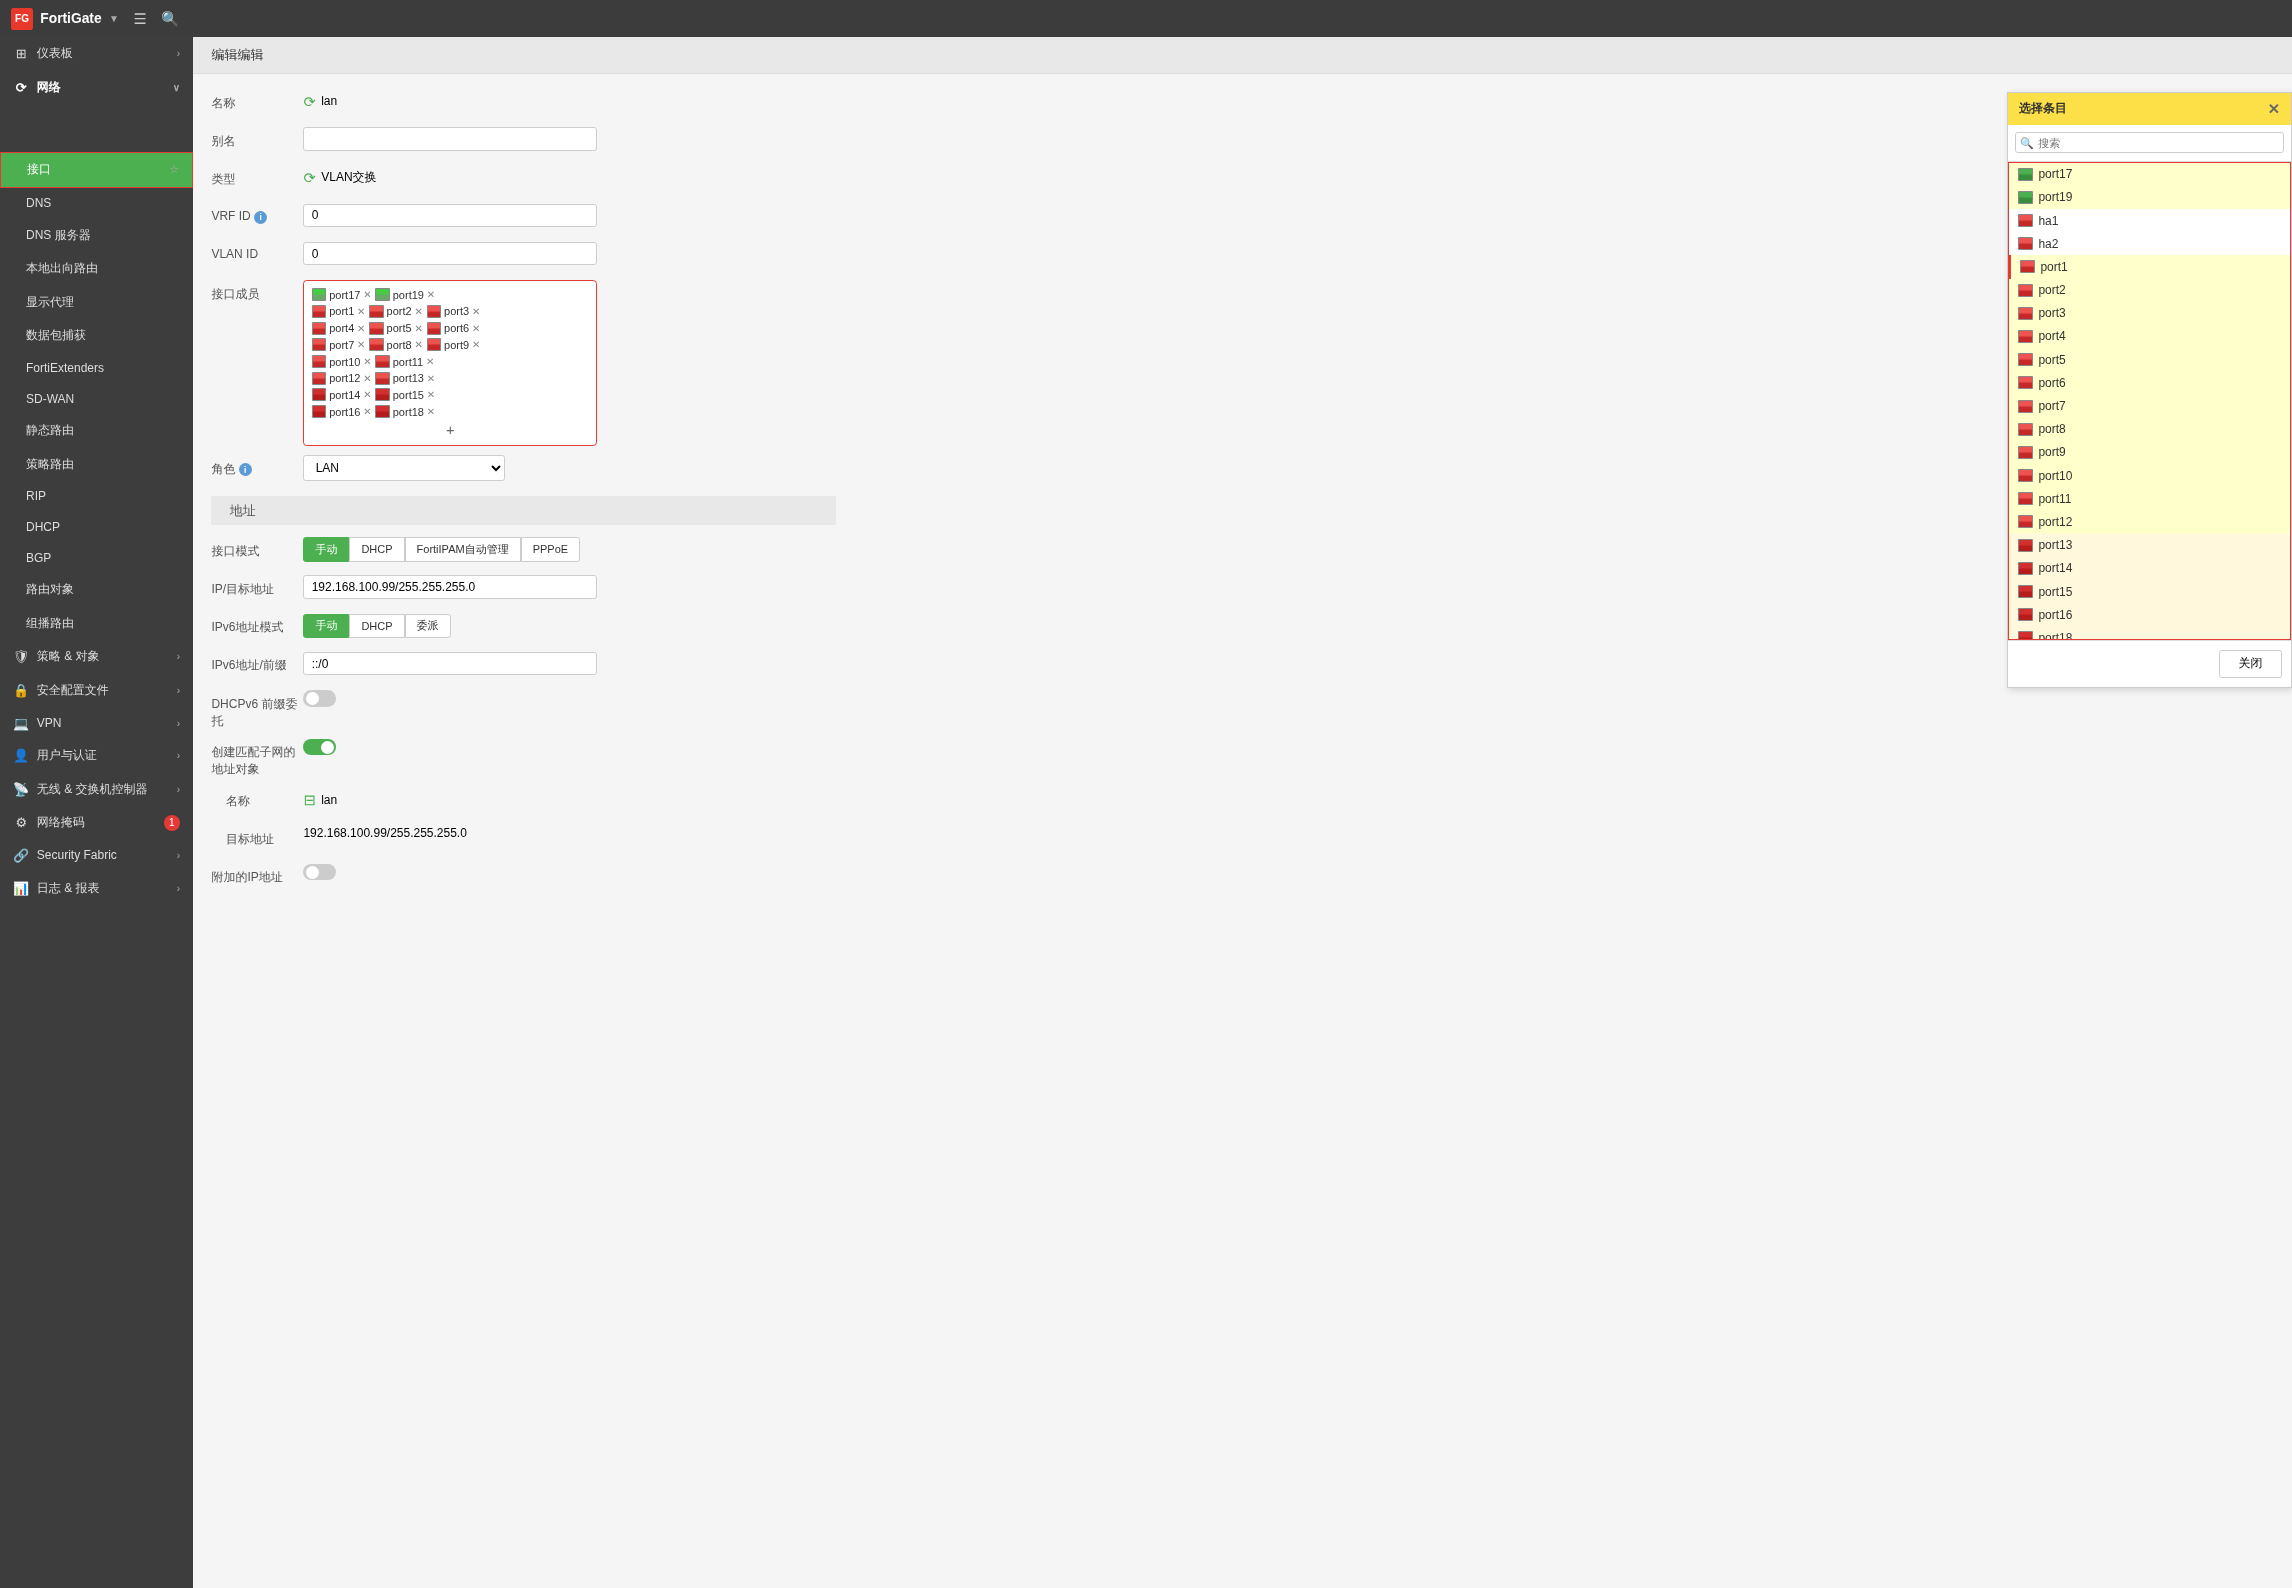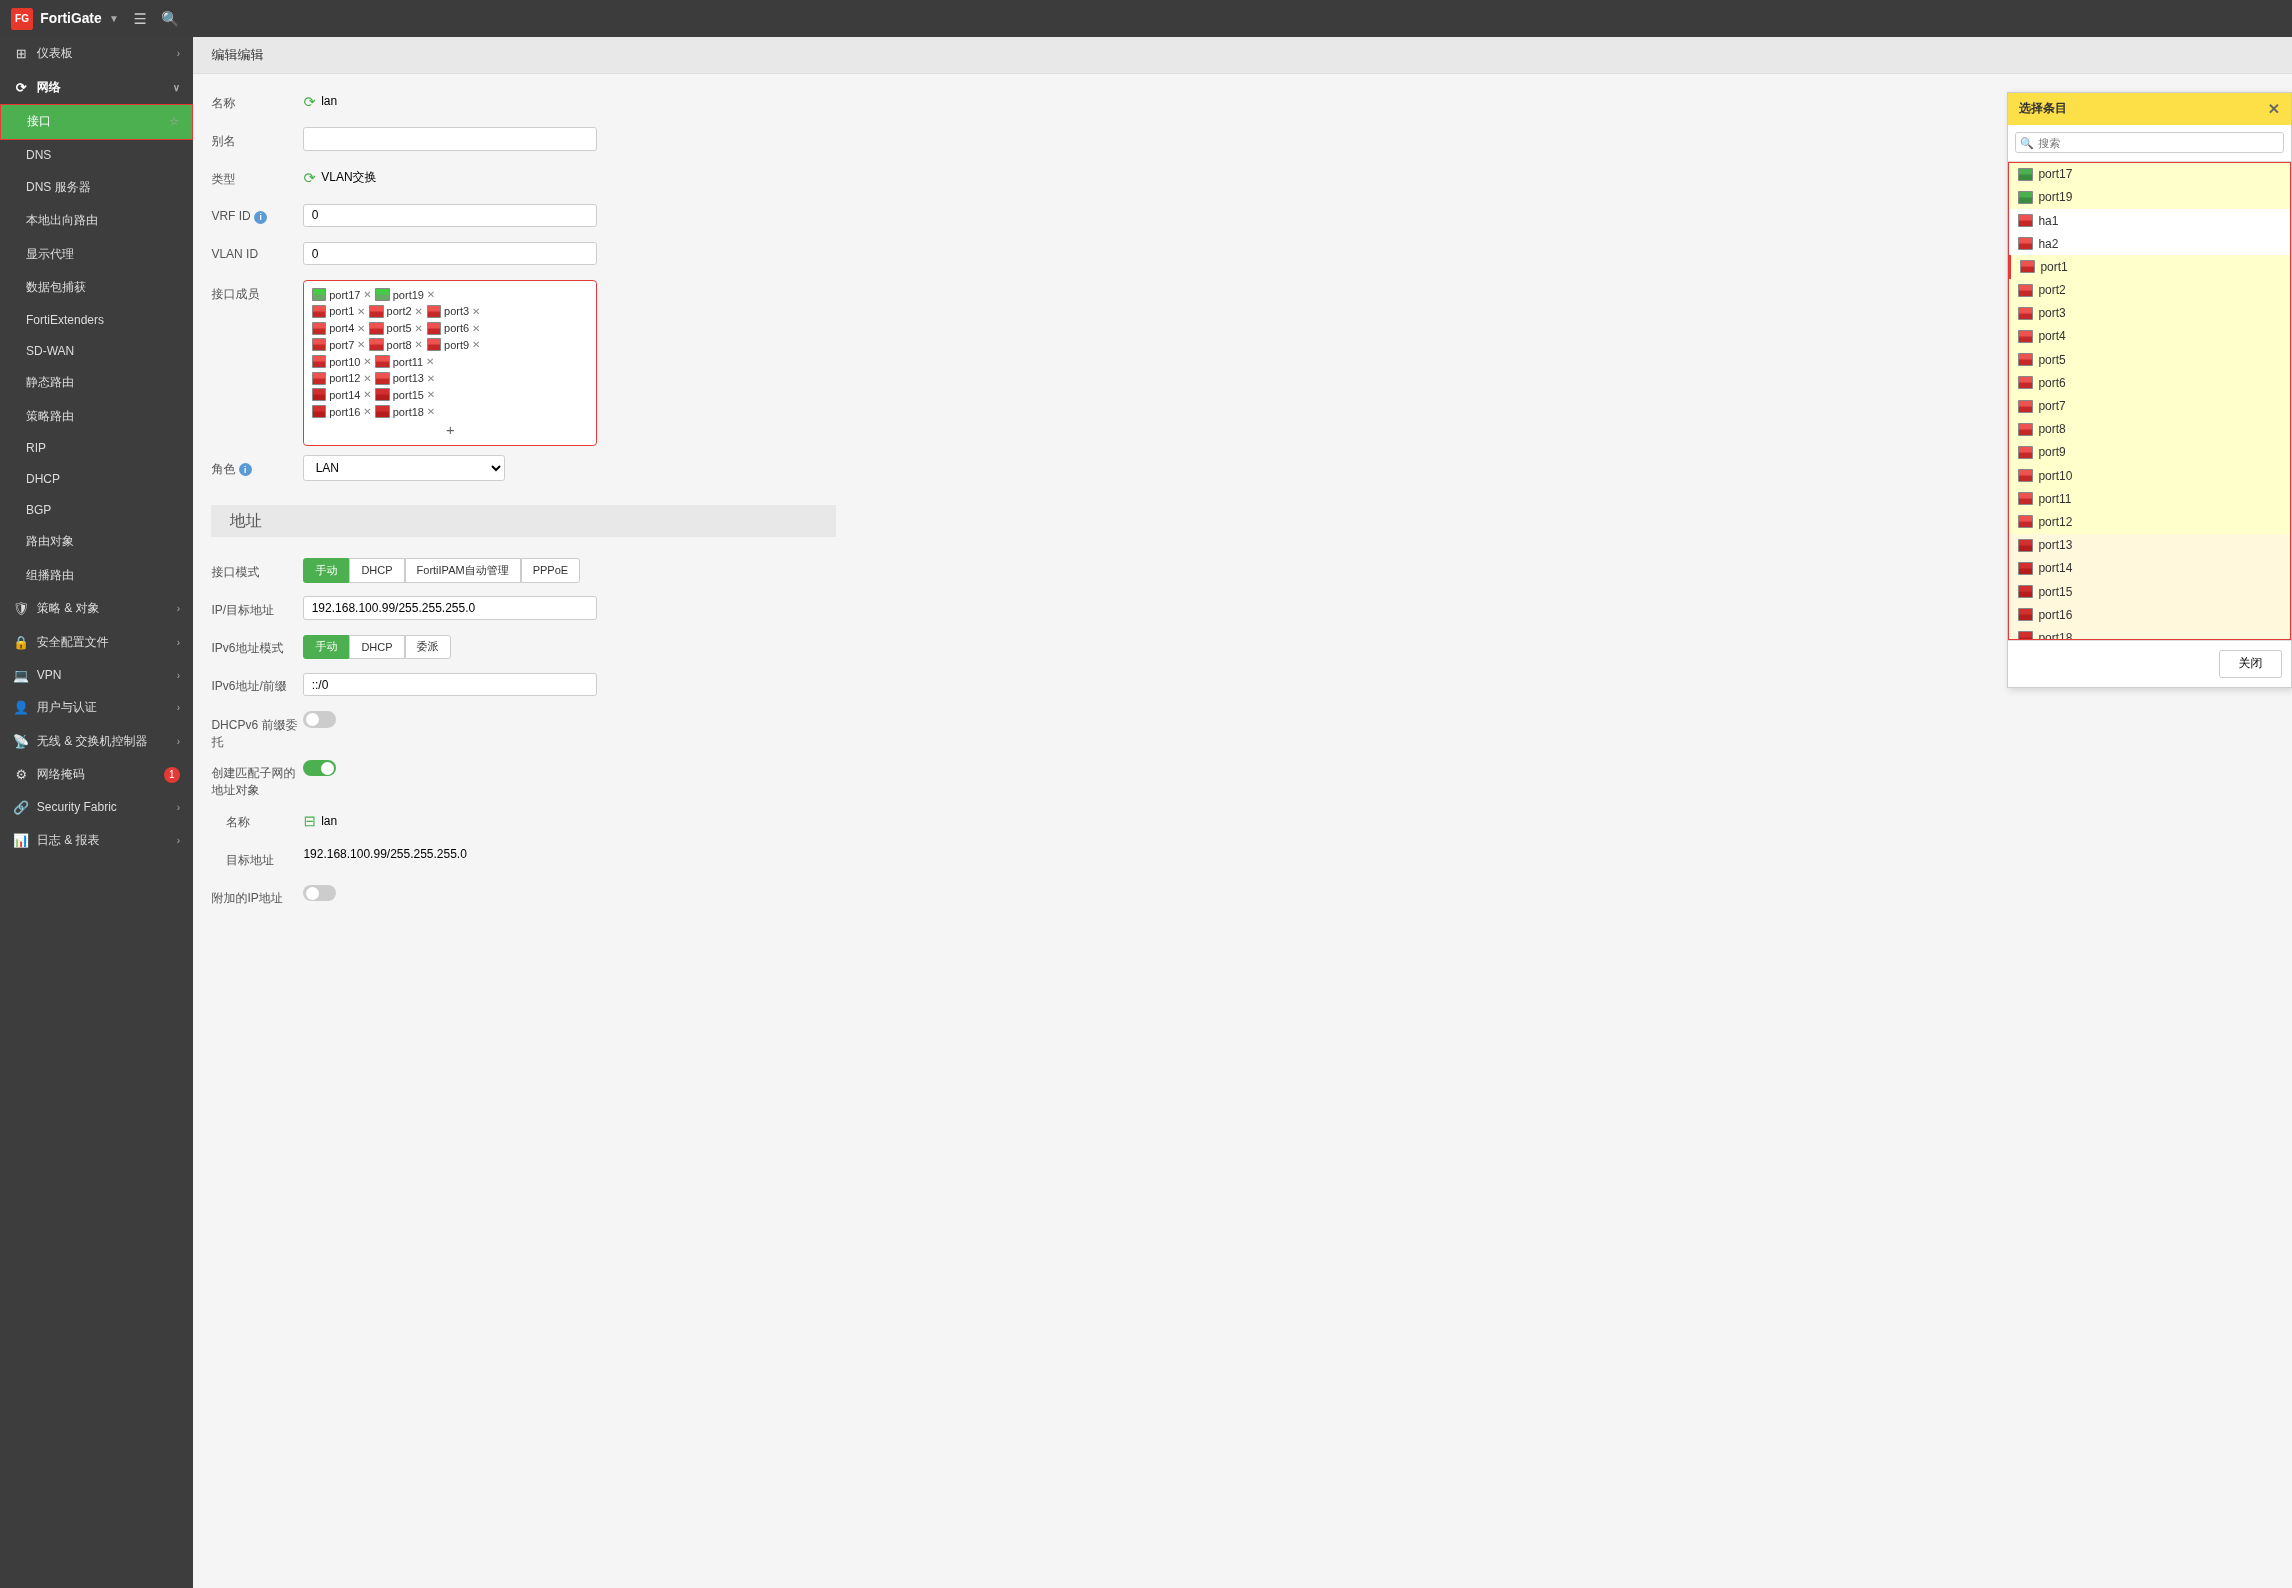--- a/index.html
+++ b/index.html
@@ -45,21 +45,21 @@
       color: #ddd;
     }
     .sidebar-item {
       display: flex;
       align-items: center;
       padding: 8.3px 13px;
       cursor: pointer;
       font-size: 12px;
       gap: 7.3px;
     }
-    .sidebar-item.active { background: #4caf50; color: #fff; border: 1.8px solid #e53935; }
+    .sidebar-item.active { background: #4caf50; color: #fff; border: 1.8px solid #e53935; margin-top: 48px; }
     .sidebar-item.section-header { color: #fff; font-weight: bold; }
     .sidebar-item .arrow { margin-left: auto; font-size: 10px; color: #aaa; }
     .sidebar-item .star { margin-left: auto; font-size: 11px; color: #aaa; }
     .sidebar-sub {
       padding-left: 26px;
     }
     .sidebar-item .icon { font-size: 13px; width: 16.5px; text-align: center; }
     .badge {
       background: #e53935;
       color: #fff;
@@ -176,23 +176,23 @@
       border-radius: 2.8px;
       font-size: 12px;
       background: #fff;
       width: 202px;
     }
 
     
     .section-divider {
       background: #e8e8e8;
       padding: 5.5px 18.4px;
-      font-size: 16px;
+      font-size: 13px;
       color: #555;
-      margin: 21px 0;
+      margin: 12px 0;
     }
 
     
     .mode-buttons {
       display: flex;
       gap: 0;
     }
     .mode-btn {
       padding: 3.7px 11px;
       border: 0.9px solid #ccc;

